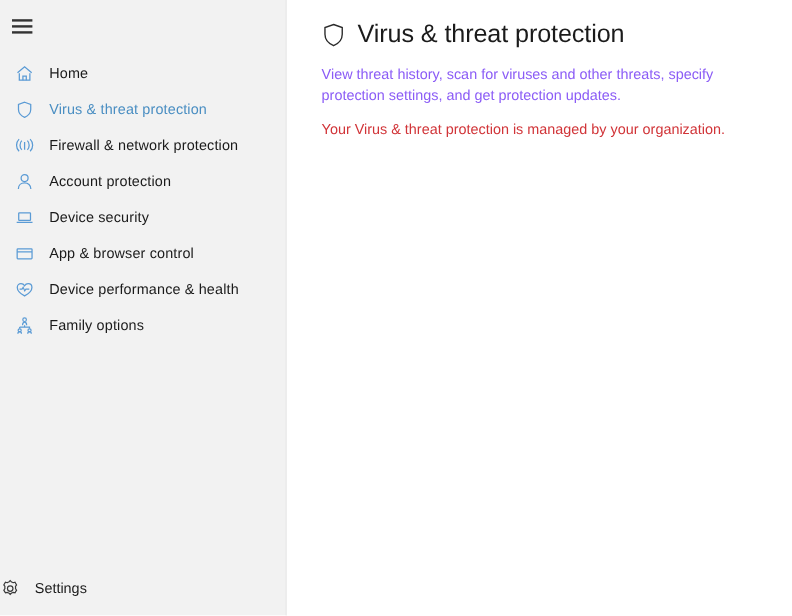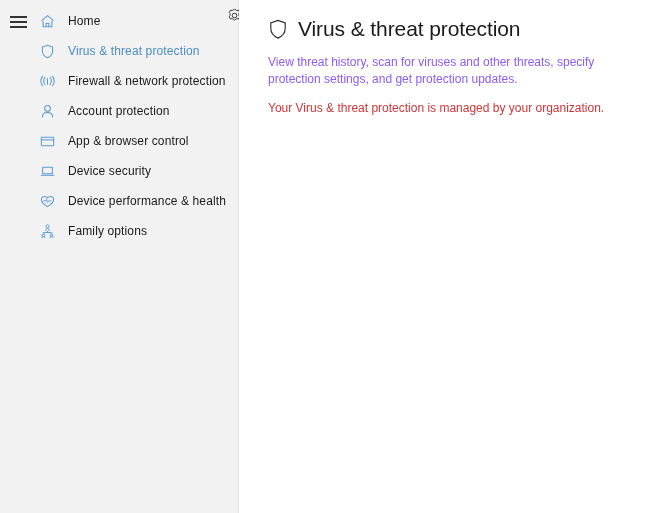--- a/index.html
+++ b/index.html
@@ -25,20 +25,21 @@
 
   
   #sidebar {
     position: relative;
     width: 239px;
     height: 513px;
     flex: 0 0 239px;
     background: #f2f2f2;
     border-right: 1px solid #e6e6e6;
     display: flex;
+    flex-direction: column;
   }
 
   .hamburger-wrap {
     width: 100%;
     height: 36px;
     display: flex;
     align-items: center;
     padding-left: 10px;
     margin-top: 4px;
     cursor: pointer;
@@ -230,35 +231,35 @@
             <circle cx="8.5" cy="5.4" r="2.9"></circle>
             <path d="M3.3 14.4 C3.3 11.3 5.6 9.4 8.5 9.4 C11.4 9.4 13.7 11.3 13.7 14.4"></path>
           </svg>
         </span>
         <span class="lbl">Account protection</span>
       </div>
 
       <div class="nav-item">
         <span class="ico">
           <svg width="17" height="17" viewBox="0 0 17 17" fill="none" stroke="currentColor" stroke-width="1.05">
+            <rect x="3.6" y="4.3" width="9.8" height="6.4" rx="0.5"></rect>
+            <path d="M1.9 12.3 H15.1"></path>
+          </svg>
+        </span>
+        <span class="lbl">Device security</span>
+      </div>
+
+      <div class="nav-item">
+        <span class="ico">
+          <svg width="17" height="17" viewBox="0 0 17 17" fill="none" stroke="currentColor" stroke-width="1.05">
             <rect x="2.3" y="4.3" width="12.4" height="8.4" rx="0.6"></rect>
             <path d="M2.3 6.9 H14.7"></path>
           </svg>
         </span>
         <span class="lbl">App &amp; browser control</span>
-      </div>
-
-      <div class="nav-item">
-        <span class="ico">
-          <svg width="17" height="17" viewBox="0 0 17 17" fill="none" stroke="currentColor" stroke-width="1.05">
-            <rect x="3.6" y="4.3" width="9.8" height="6.4" rx="0.5"></rect>
-            <path d="M1.9 12.3 H15.1"></path>
-          </svg>
-        </span>
-        <span class="lbl">Device security</span>
       </div>
 
       <div class="nav-item">
         <span class="ico">
           <svg width="17" height="17" viewBox="0 0 17 17" fill="none" stroke="currentColor" stroke-width="1.05">
             <path d="M8.5 13.6 C8.5 13.6 2.4 10.2 2.4 6.5 C2.4 4.7 3.8 3.4 5.5 3.4 C6.8 3.4 7.9 4.1 8.5 5.1 C9.1 4.1 10.2 3.4 11.5 3.4 C13.2 3.4 14.6 4.7 14.6 6.5 C14.6 10.2 8.5 13.6 8.5 13.6 Z"></path>
             <path d="M4.3 7.9 H6.4 L7.3 6.4 L8.6 9.4 L9.6 7.9 H12.4" stroke-width="0.95"></path>
           </svg>
         </span>
         <span class="lbl">Device performance &amp; health</span>

